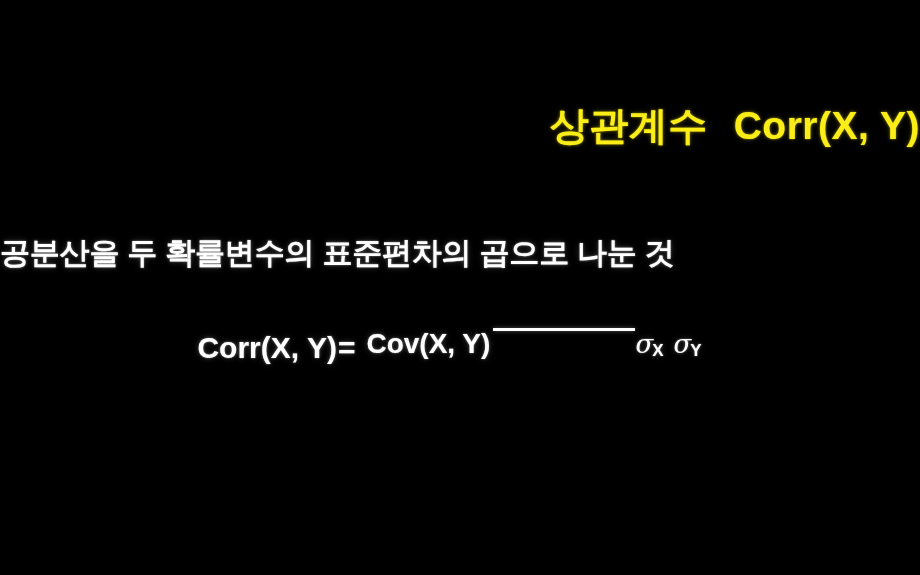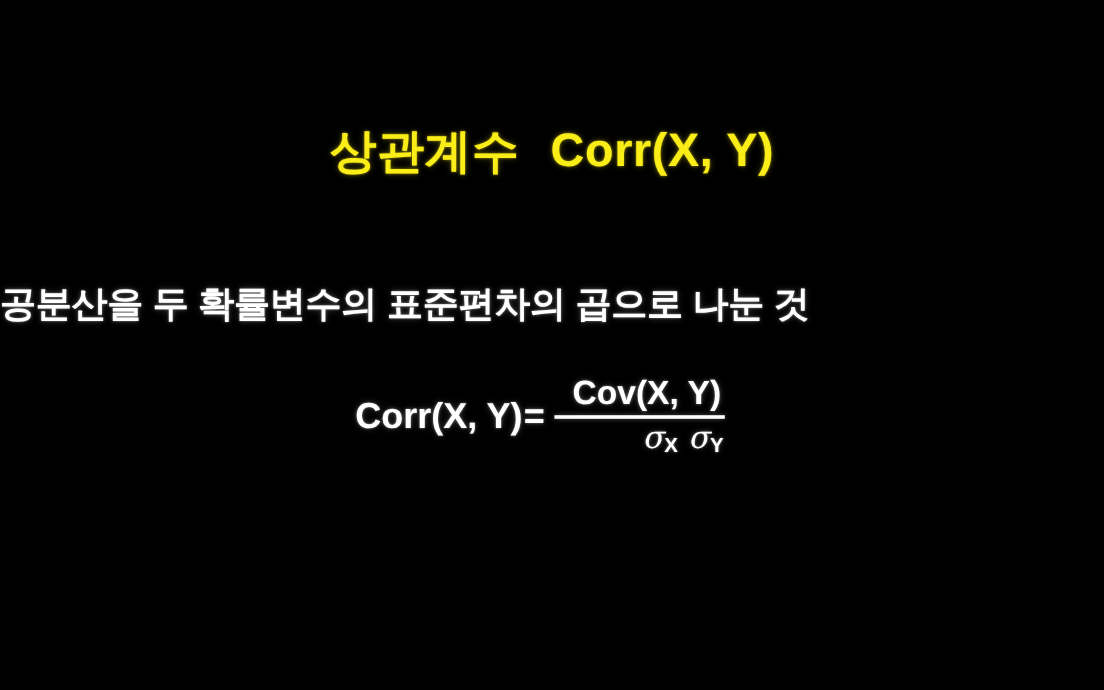--- a/index.html
+++ b/index.html
@@ -24,21 +24,21 @@
 
   
   .title-row {
     position: absolute;
     left: 0;
     right: 0;
     top: 98px;
     height: 56px;
     display: flex;
     align-items: center;
-    justify-content: center;
+    justify-content: flex-end;
     white-space: pre;
   }
   .title-text {
     font-size: 39px;
     font-weight: bold;
     color: #FBEE18;
     letter-spacing: 0.5px;
     text-shadow:
       0 0 2px rgba(251,238,24,0.55),
       0 0 5px rgba(251,238,24,0.30);
@@ -107,22 +107,21 @@
     text-shadow:
       0 0 2px rgba(255,255,255,0.50),
       0 0 6px rgba(255,255,255,0.22);
     line-height: 1;
     position: relative;
     top: 3px;
     margin: 0 4px 0 1px;
   }
   .fraction {
     display: inline-flex;
-    flex-direction: column;
-    align-items: flex-end;
+    align-items: flex-start;
     margin-left: 4px;
   }
   .fraction-num {
     font-size: 28px;
     font-weight: bold;
     color: #FFFFFF;
     white-space: pre;
     line-height: 1.12;
     padding: 0 3px 2px 3px;
     text-shadow:

